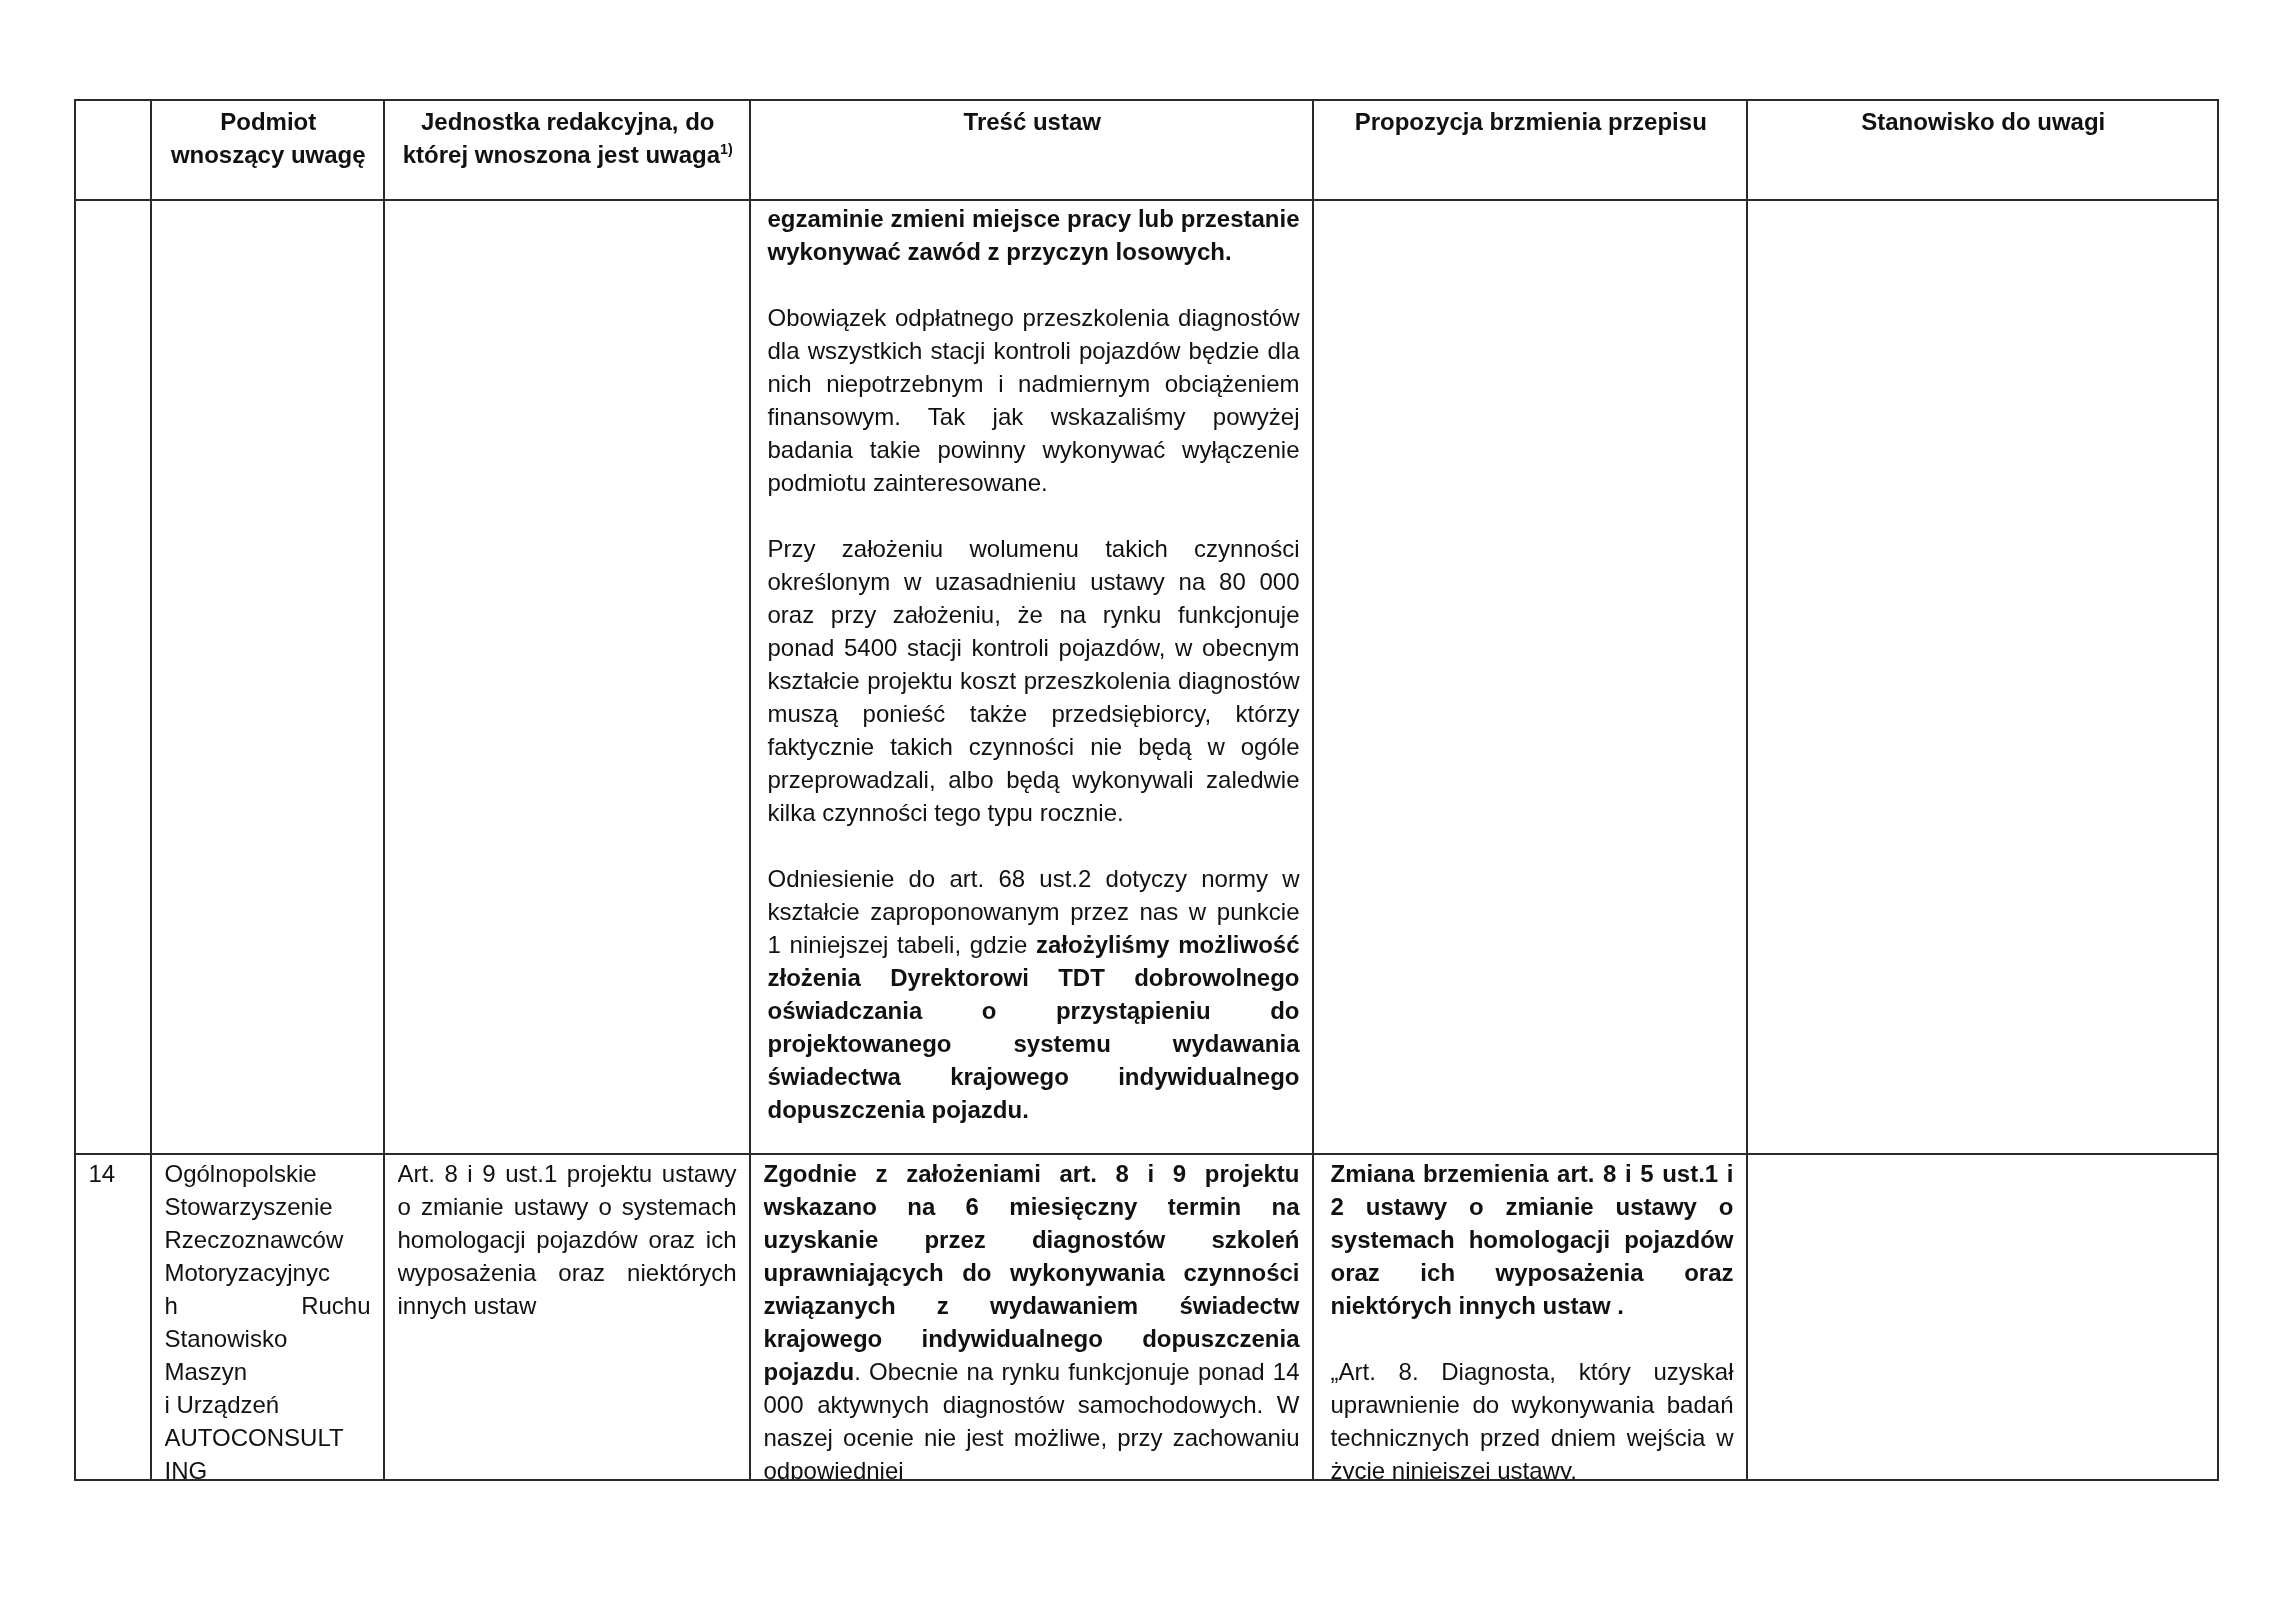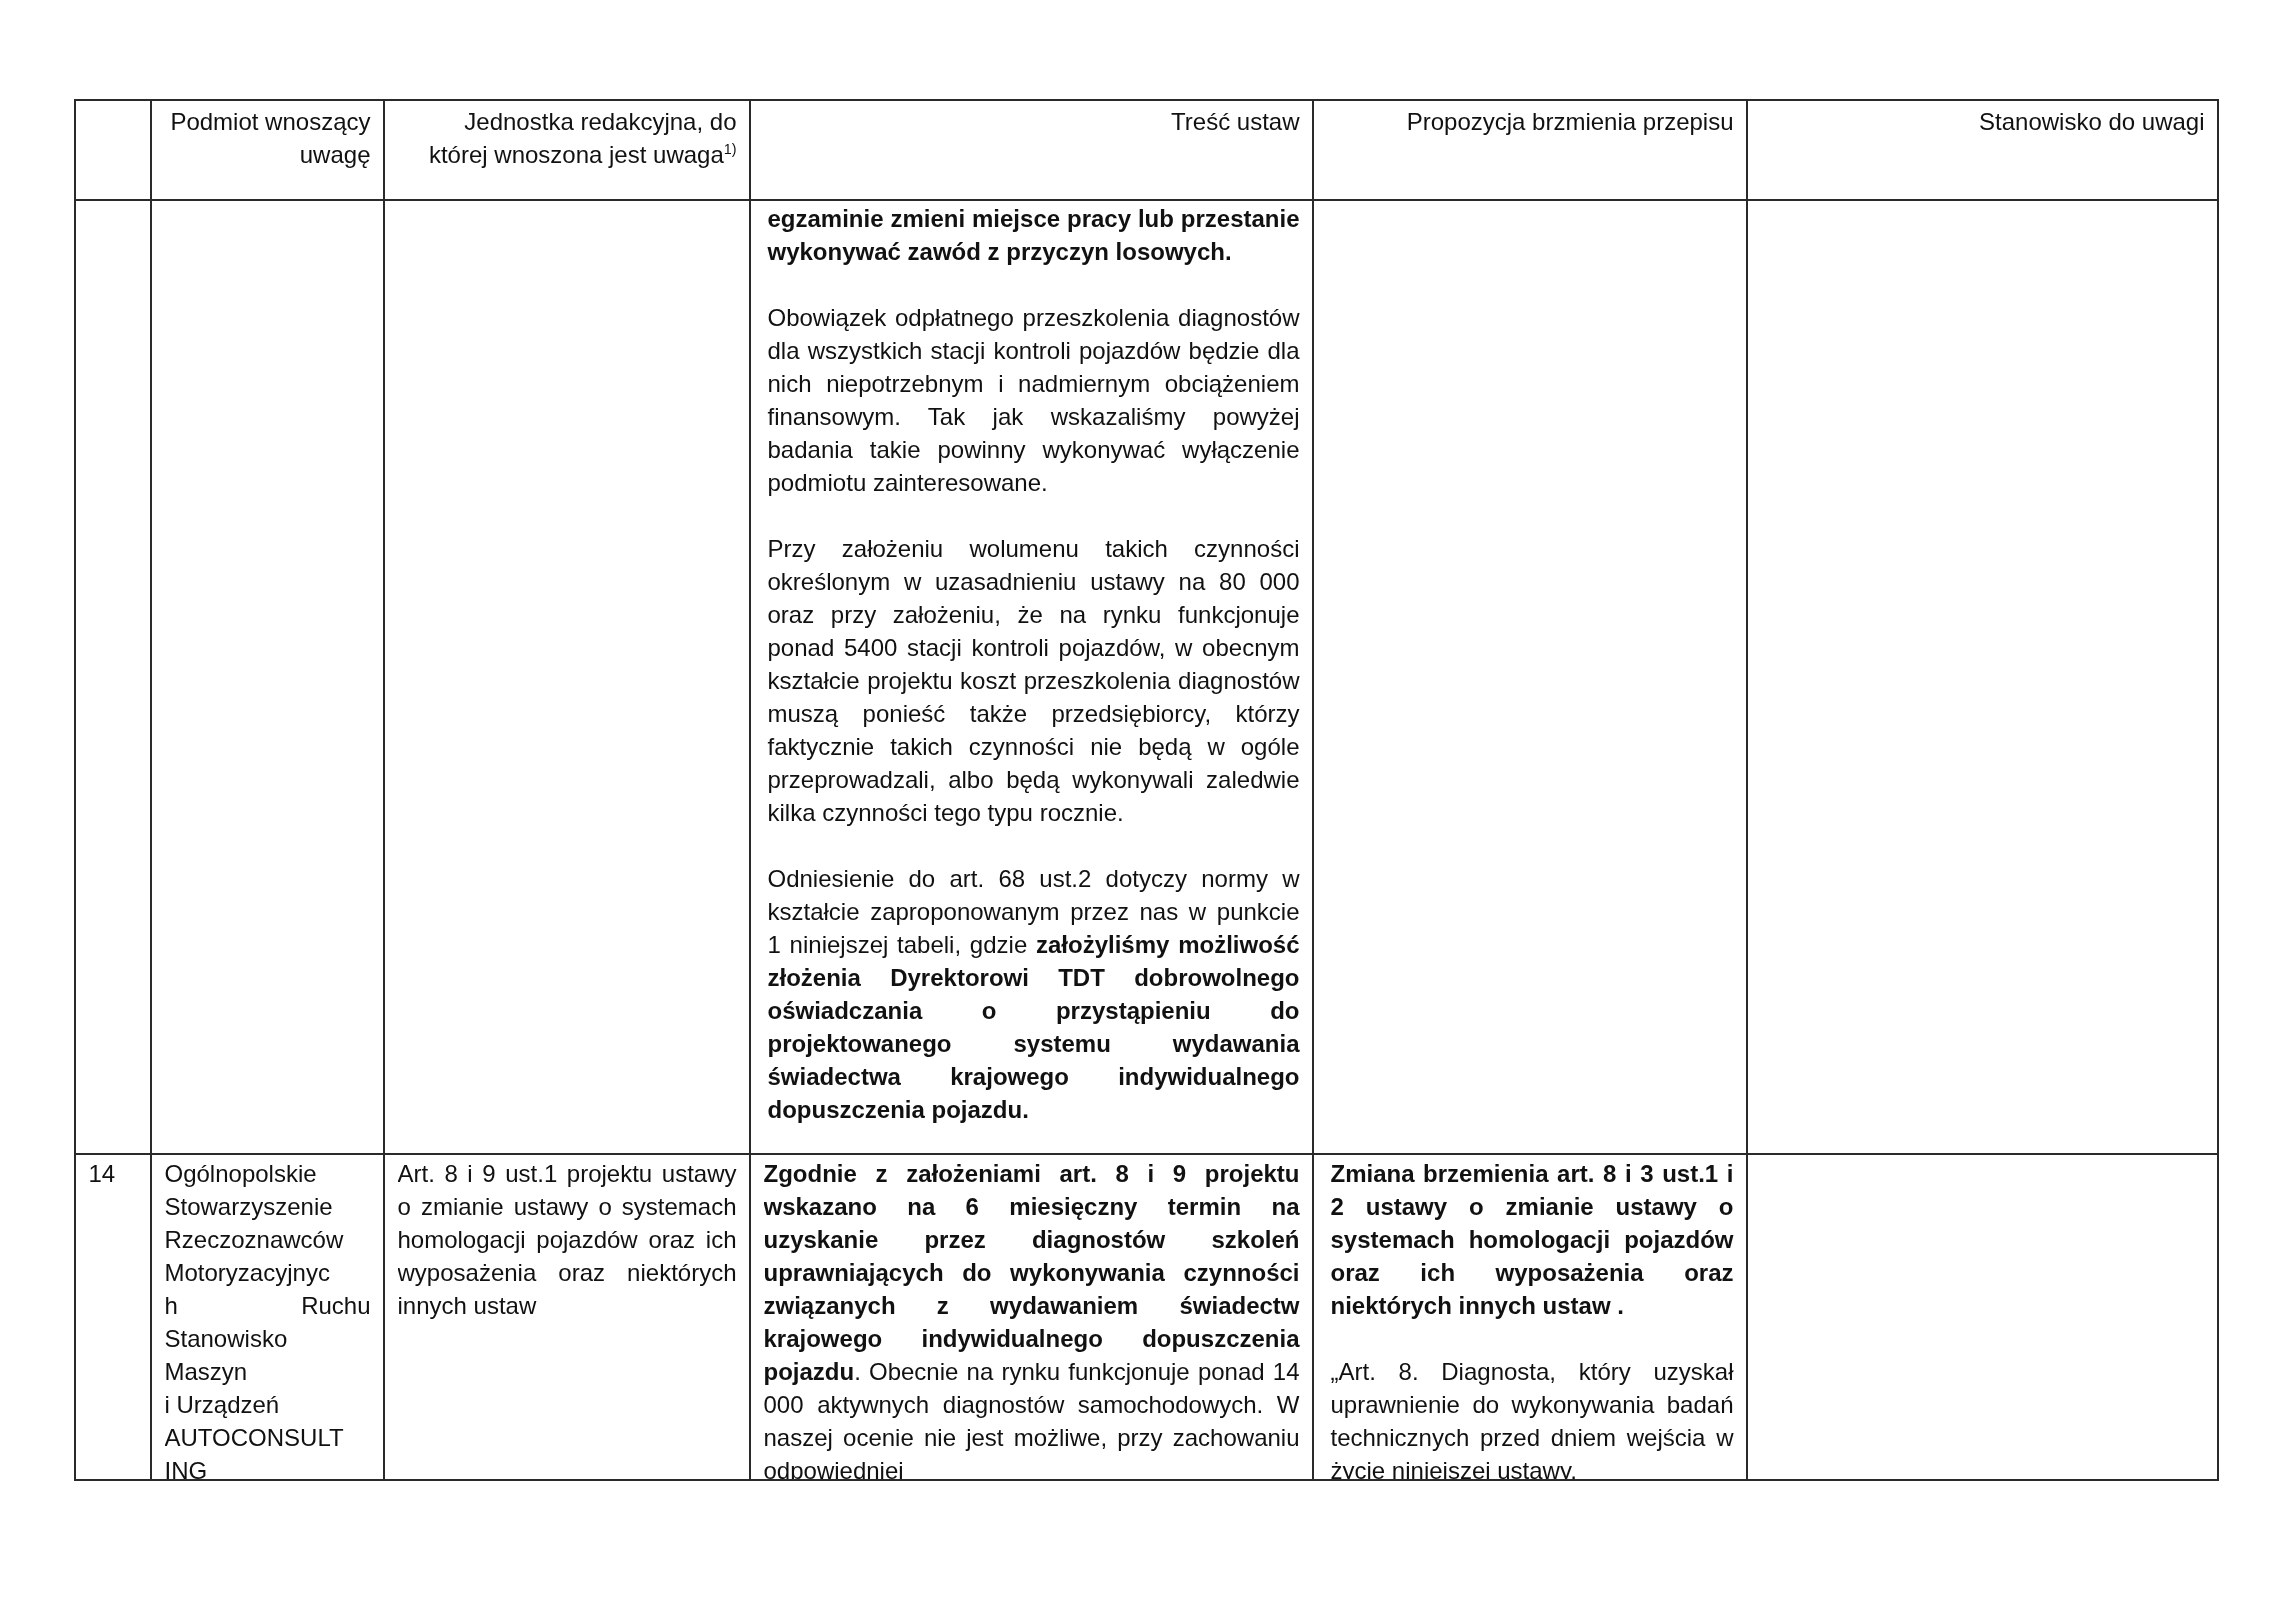--- a/index.html
+++ b/index.html
@@ -7,21 +7,21 @@
          font-family: "Liberation Sans", "DejaVu Sans", sans-serif; color: #111; }
   table.remarks {
     position: absolute; left: 74px; top: 99px;
     border-collapse: collapse; table-layout: fixed;
     width: 2144px;
   }
   table.remarks td, table.remarks th {
     border: 2.2px solid #2a2a2a; vertical-align: top;
     padding: 1.8px 12.5px 0 12.5px; font-size: 24px; line-height: 33px;
   }
-  table.remarks th { font-weight: normal; text-align: right; height: 94px; padding-top: 3.6px; padding-left: 14px; }
+  table.remarks th { font-weight: bold; text-align: center; height: 94px; padding-top: 3.6px; padding-left: 14px; }
   col.c0 { width: 76px; } col.c1 { width: 233px; } col.c2 { width: 366px; }
   col.c3 { width: 563px; } col.c4 { width: 434px; } col.c5 { width: 471px; }
   .just { text-align: justify; }
   .para { margin: 0 0 33px 4px; }
   .para:last-child { margin-bottom: 0; }
   b { font-weight: bold; }
   sup { font-size: 14.3px; line-height: 0; }
   tr.cont td { height: 951px; }
   tr.r14 td { height: 319px; overflow: hidden; }
   .num { padding-left: 18px; margin-left: 24px; }
@@ -81,21 +81,21 @@
         </div>
       </td>
       <td class="just">
         <div class="cell-clip">Art. 8 i 9 ust.1 projektu ustawy  o zmianie ustawy o systemach homologacji pojazdów oraz ich wyposażenia oraz niektórych innych ustaw</div>
       </td>
       <td class="just">
         <div class="cell-clip"><b>Zgodnie z założeniami art. 8 i 9 projektu wskazano na 6 miesięczny termin na uzyskanie przez diagnostów szkoleń uprawniających do wykonywania czynności związanych z  wydawaniem świadectw krajowego indywidualnego dopuszczenia pojazdu</b><span>. Obecnie na rynku funkcjonuje ponad 14 000 aktywnych diagnostów samochodowych. W naszej ocenie nie jest możliwe, przy zachowaniu odpowiedniej</span></div>
       </td>
       <td class="just">
         <div class="cell-clip">
-          <p class="para"><b>Zmiana brzemienia art. 8 i 3 ust.1 i 2 ustawy  o zmianie ustawy o systemach homologacji pojazdów oraz ich wyposażenia oraz niektórych innych ustaw .</b></p>
+          <p class="para"><b>Zmiana brzemienia art. 8 i 5 ust.1 i 2 ustawy  o zmianie ustawy o systemach homologacji pojazdów oraz ich wyposażenia oraz niektórych innych ustaw .</b></p>
           <p class="para">„Art. 8. Diagnosta, który uzyskał uprawnienie do wykonywania badań technicznych przed dniem wejścia w życie niniejszej ustawy,</p>
         </div>
       </td>
       <td></td>
     </tr>
   </tbody>
 </table>
 
 
 </body></html>

